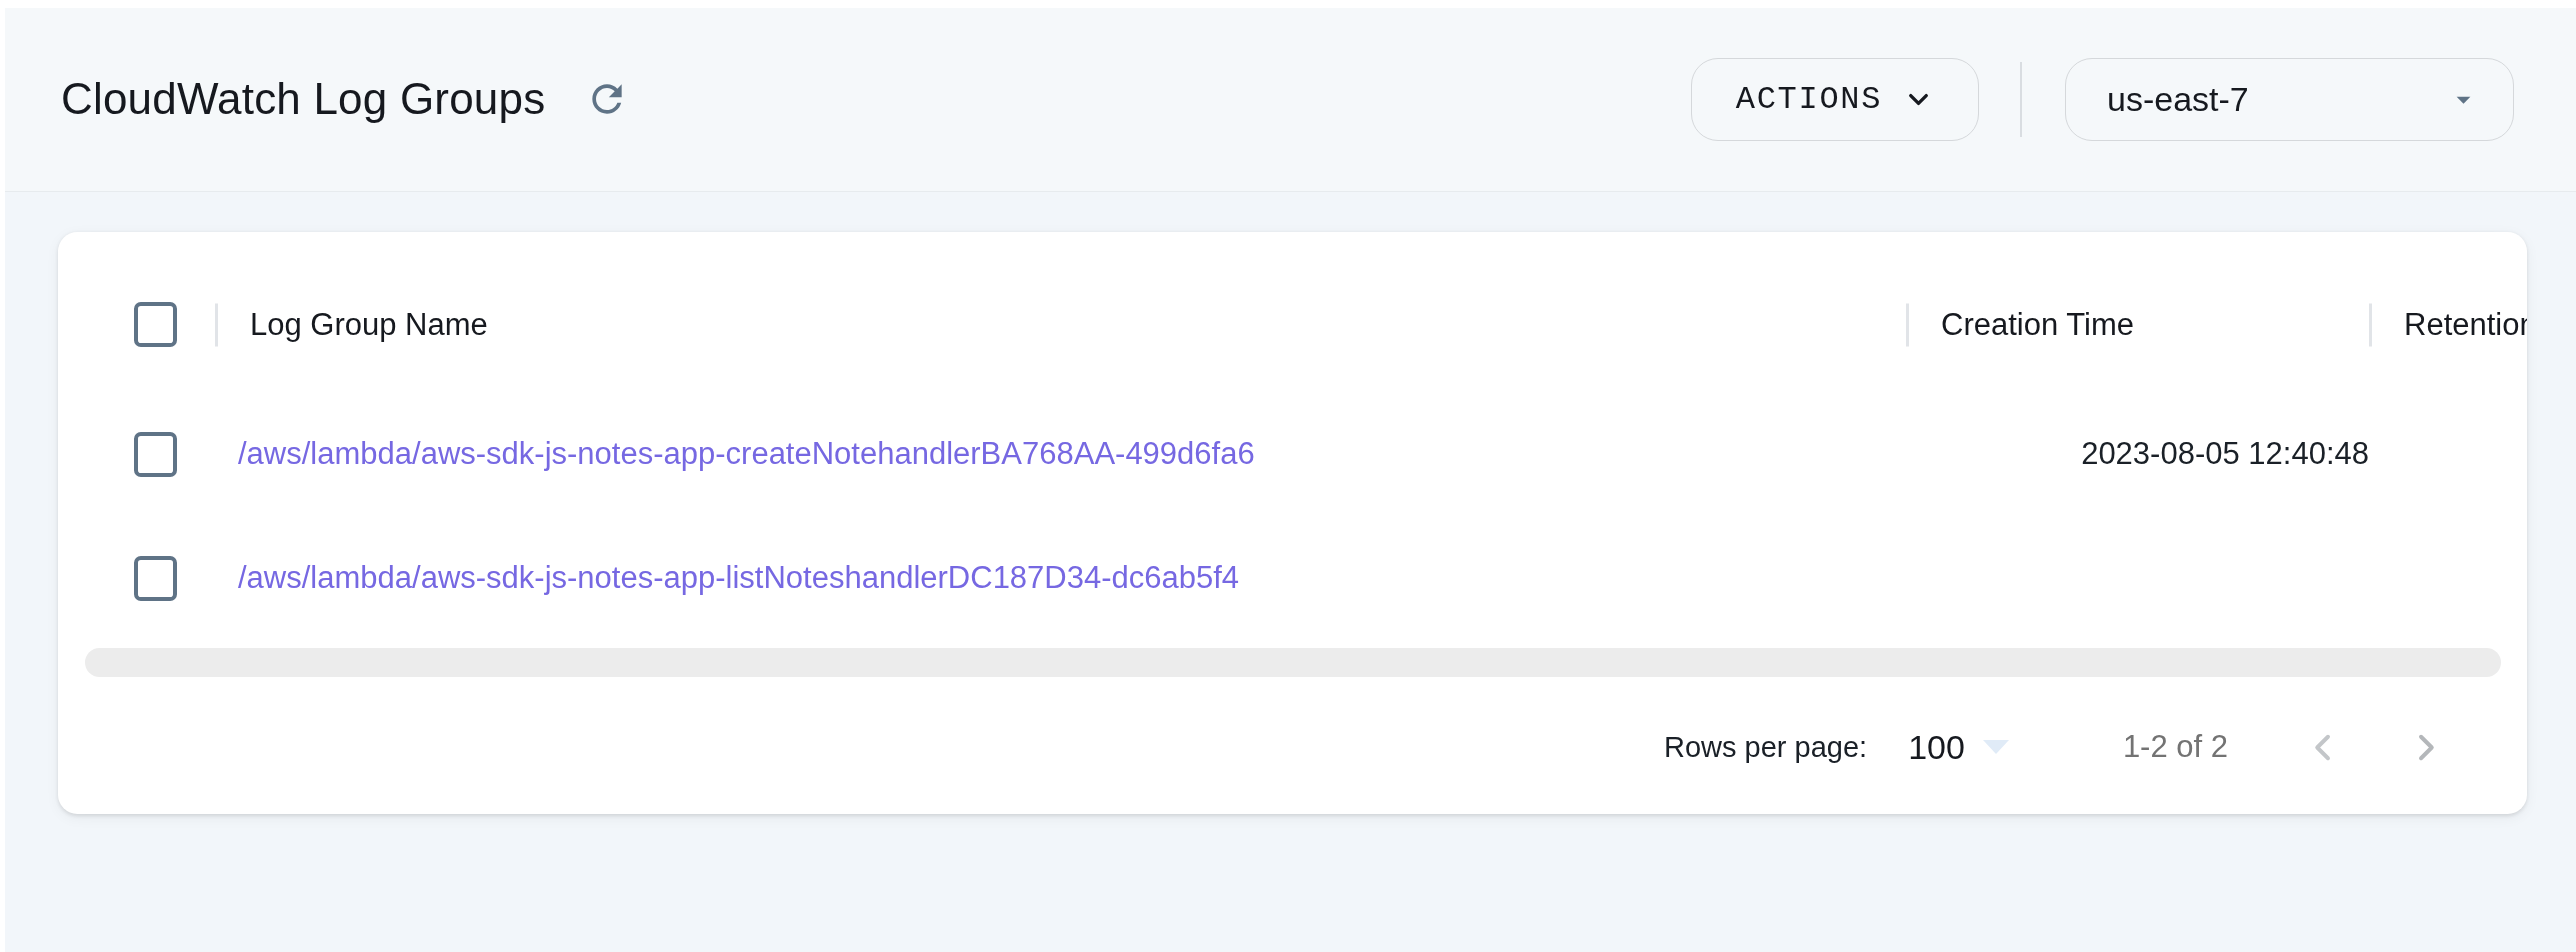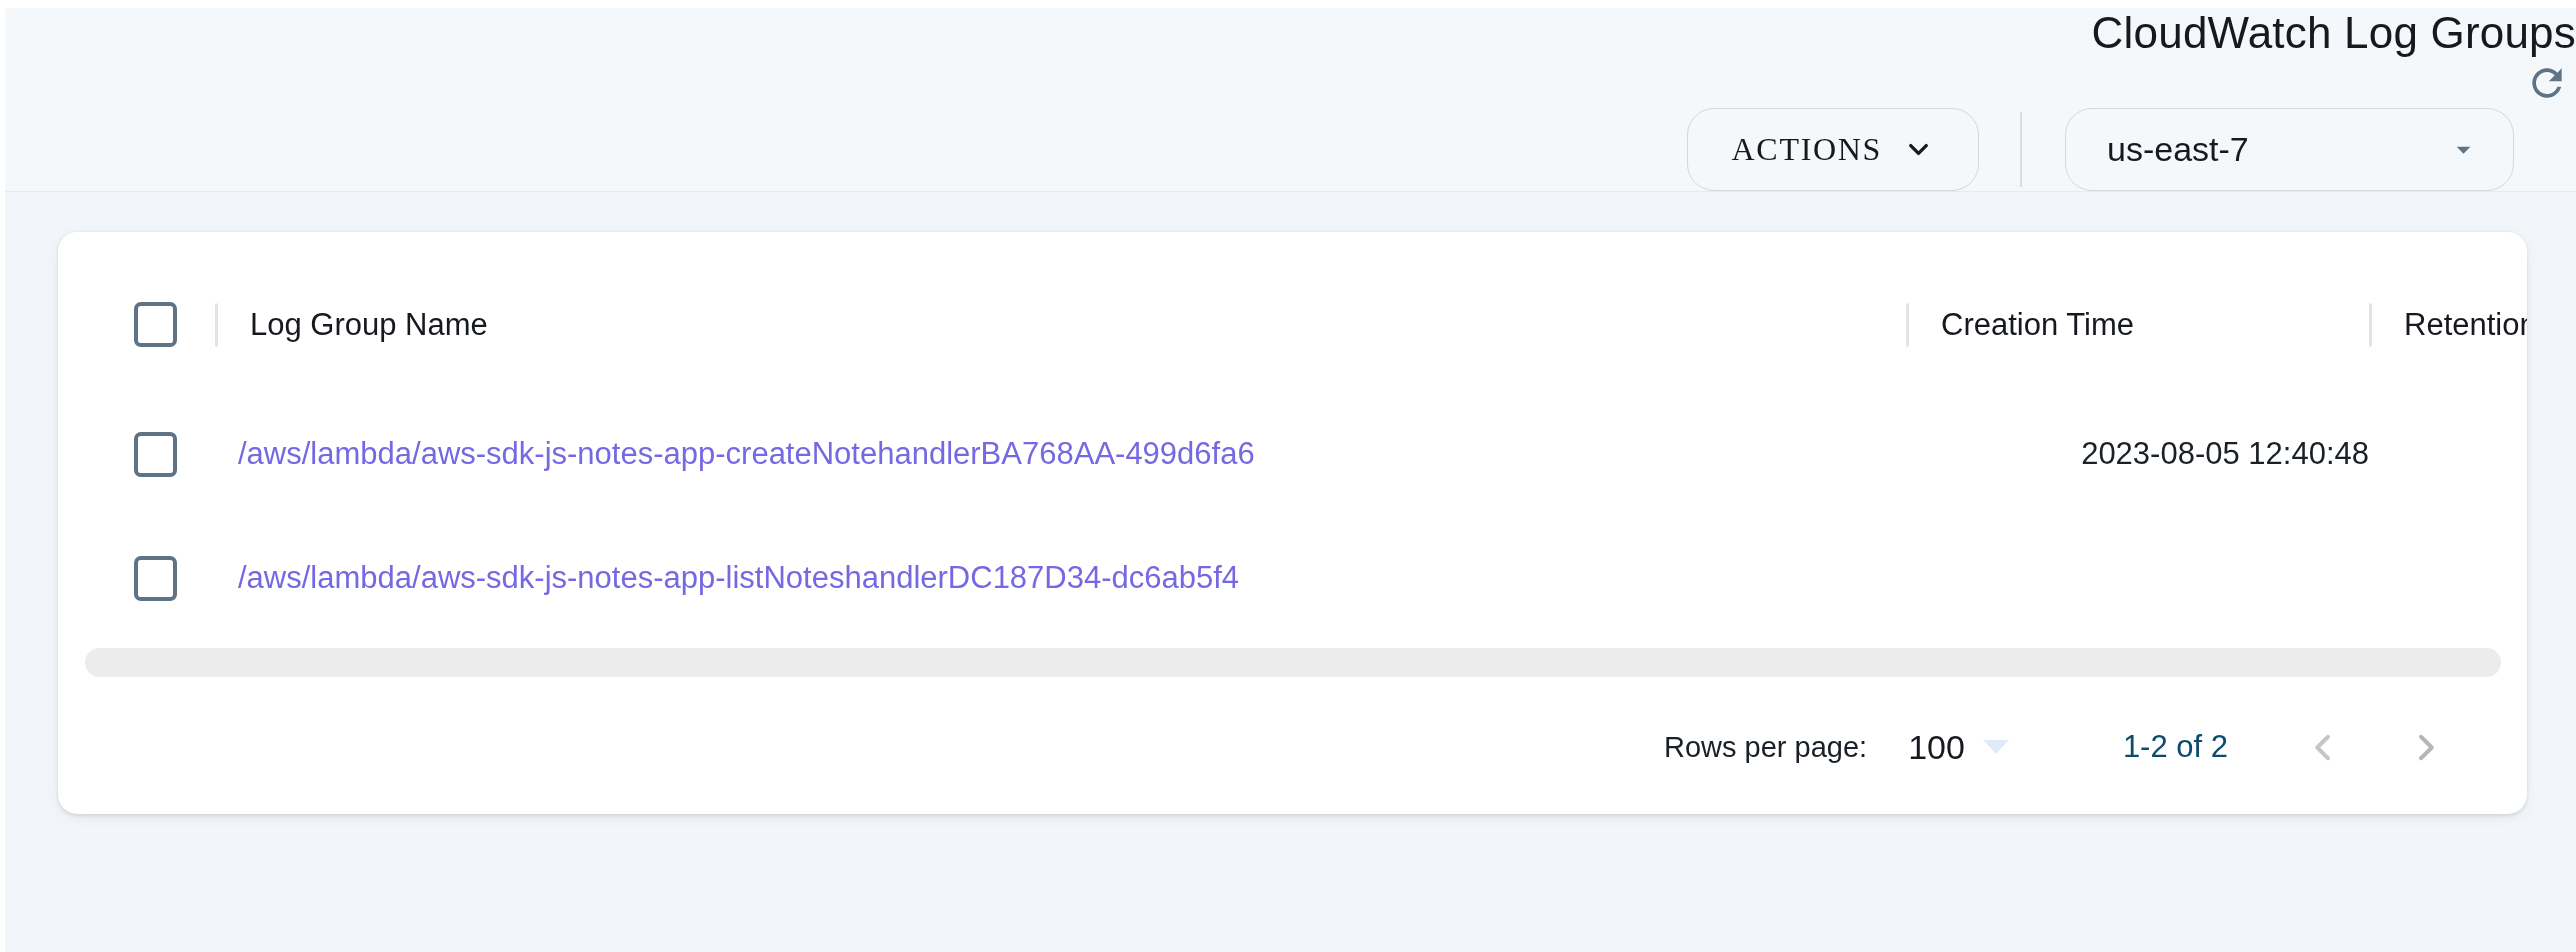--- a/index.html
+++ b/index.html
@@ -12,21 +12,21 @@
     overflow:hidden;
   }
   .top-strip { position:absolute; top:0; left:0; width:100%; height:7.7px; background:#ffffff; z-index:5; }
   .left-strip { position:absolute; top:0; left:0; width:4.8px; height:100%; background:#ffffff; z-index:5; }
 
   
   .topbar {
     position:absolute; top:7.7px; left:0; width:100%; height:184px;
     background:#f5f8fa;
     border-bottom:1.9px solid #e7ebee;
-    display:flex; align-items:flex-end;flex-direction:column;
+    display:flex; align-items:center;
   }
   .page-title {
     margin-left:61px;
     font-size:44px;
     font-weight:400;
     color:#16191f;
     letter-spacing:0.2px;
   }
   .refresh-btn {
     margin-left:33px;
@@ -43,21 +43,21 @@
     border:none; background:transparent; cursor:pointer;
     font-family:"Liberation Sans", sans-serif;
     font-size:32px; font-weight:500; letter-spacing:1.7px;
     color:#16191f; padding:17.4px 23px;
   }
   .outlined-button {
     margin-left:37px;
     display:flex; align-items:center; gap:21px;
     border:1.9px solid #d5d8db; border-radius:27px;
     background:transparent; cursor:pointer;
-    font-family:Liberation Serif, serif;
+    font-family:Liberation Mono, monospace;
     font-size:32px; font-weight:500; letter-spacing:1.7px;
     color:#16191f;
     height:83px; padding:0 44px;
   }
   .v-divider {
     width:1.9px; height:75px; background:#d9dde1; margin:0 43px 0 41px;
   }
   .region-select {
     display:flex; align-items:center;
     border:1.9px solid #d5d8db; border-radius:27px;
@@ -130,21 +130,21 @@
     display:flex; align-items:center; gap:18px;
     margin-left:41px; border:none; background:transparent; cursor:pointer;
     font-family:"Liberation Sans", sans-serif;
     font-size:34px; color:#16191f;
   }
   .rpp-caret {
     width:0; height:0;
     border-left:13.5px solid transparent; border-right:13.5px solid transparent;
     border-top:14.5px solid #e0ebf7;
   }
-  .range-label { font-size:31px; color:#0c4a6e; margin-left:114px; }
+  .range-label { font-size:31px; color:#737373; margin-left:114px; }
   .page-nav-btn {
     border:none; background:transparent; cursor:pointer;
     width:54px; height:54px;
     display:flex; align-items:center; justify-content:center;
   }
   .page-nav-btn.prev { margin-left:68px; }
   .page-nav-btn.next { margin-left:48px; }
 </style>
 </head>
 <body>

